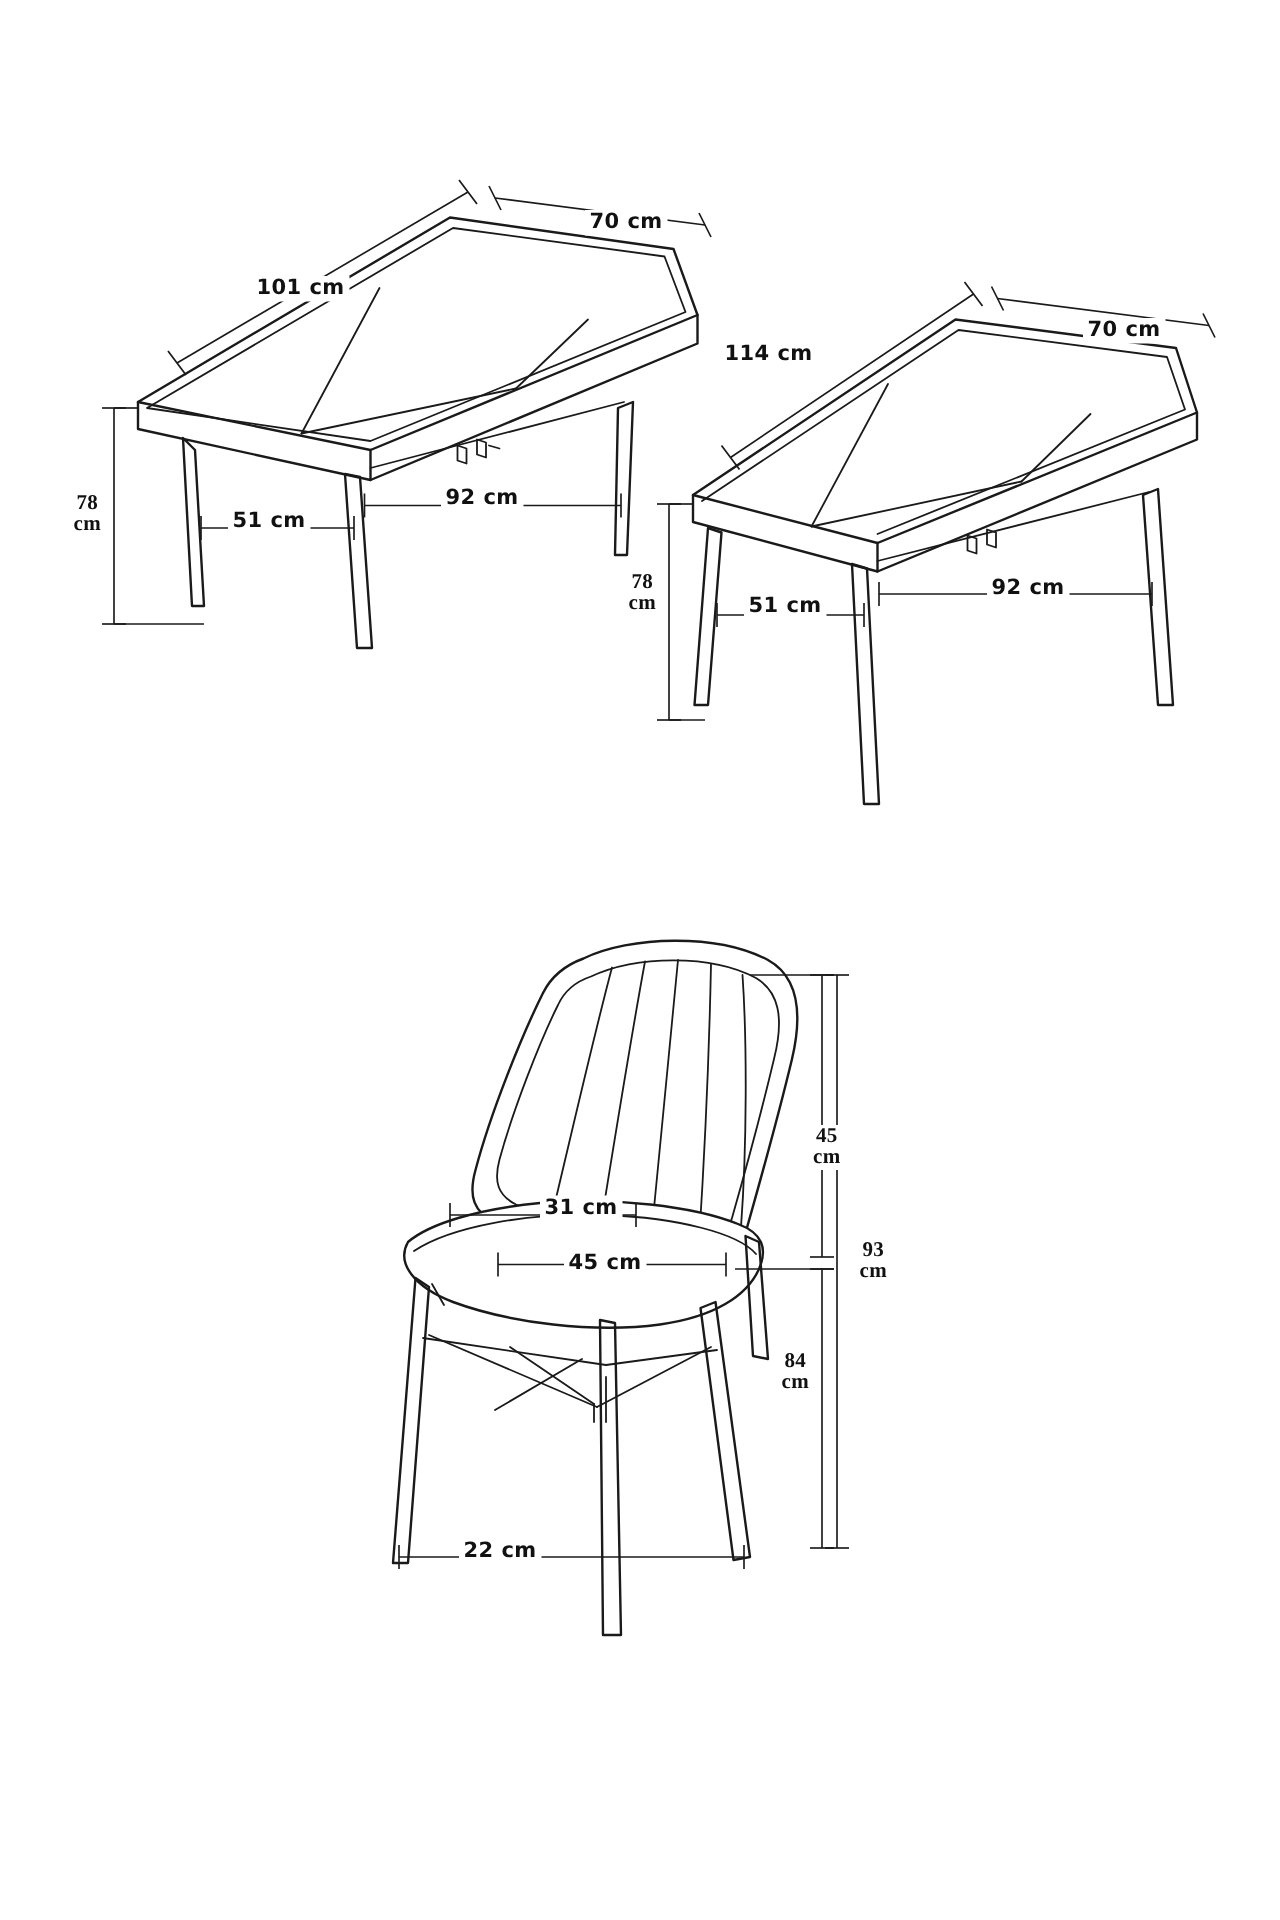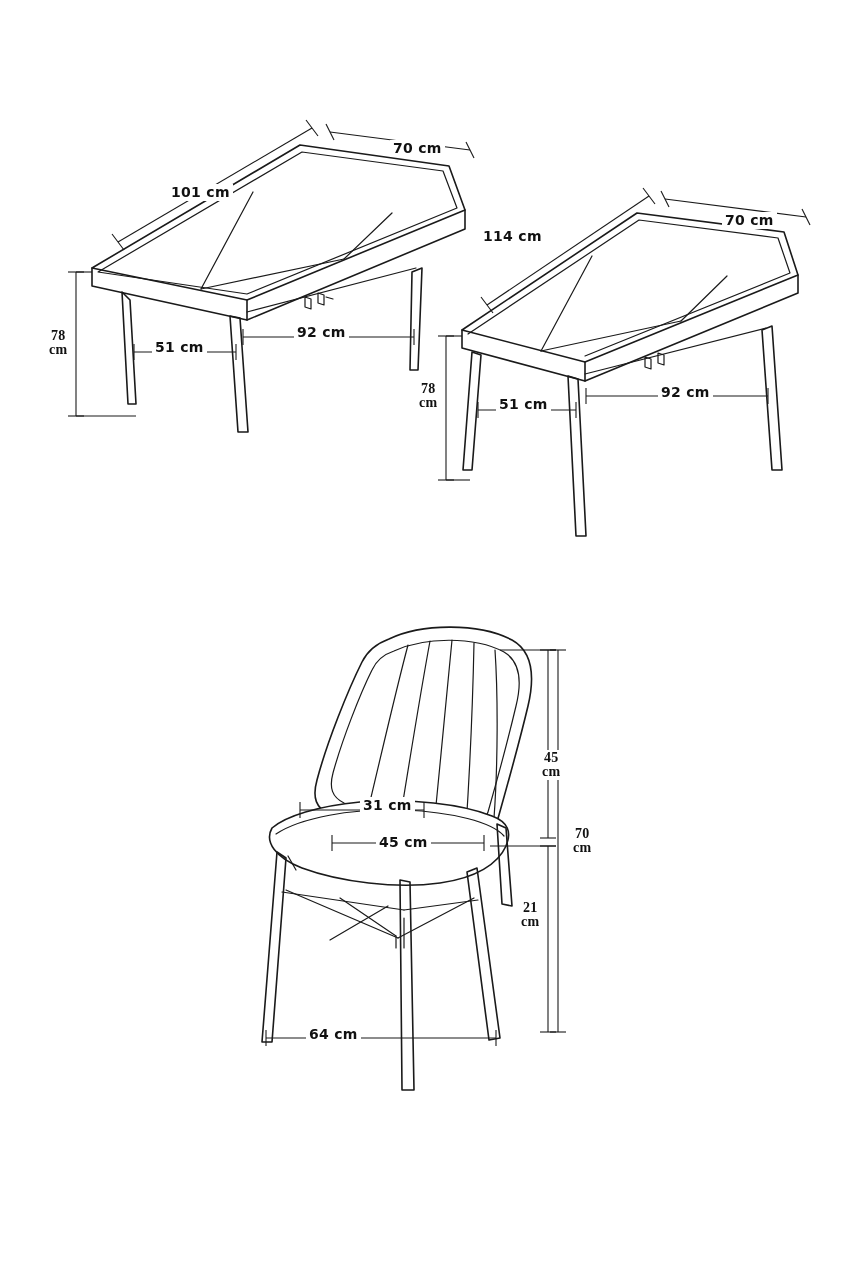--- a/index.html
+++ b/index.html
@@ -252,19 +252,19 @@
   <div class="dim-label" style="left:722px; top:212px;">70 cm</div>
   <div class="dim-label stacked" style="left:416px; top:381px;">78
 cm</div>
   <div class="dim-label" style="left:496px; top:396px;">51 cm</div>
   <div class="dim-label" style="left:658px; top:384px;">92 cm</div>
 
   <div class="dim-label stacked" style="left:524px; top:750px;margin-left:15px;">45
 cm</div>
   <div class="dim-label" style="left:360px; top:797px;">31 cm</div>
   <div class="dim-label" style="left:376px; top:834px;">45 cm</div>
-  <div class="dim-label stacked" style="left:570px; top:826px;">70
-cm</div>
-  <div class="dim-label stacked" style="left:518px; top:900px;">21
-cm</div>
-  <div class="dim-label" style="left:306px; top:1026px;">64 cm</div>
+  <div class="dim-label stacked" style="left:570px; top:826px;">93
+cm</div>
+  <div class="dim-label stacked" style="left:518px; top:900px;">84
+cm</div>
+  <div class="dim-label" style="left:306px; top:1026px;">22 cm</div>
 
 </div>
 
 </body></html>

